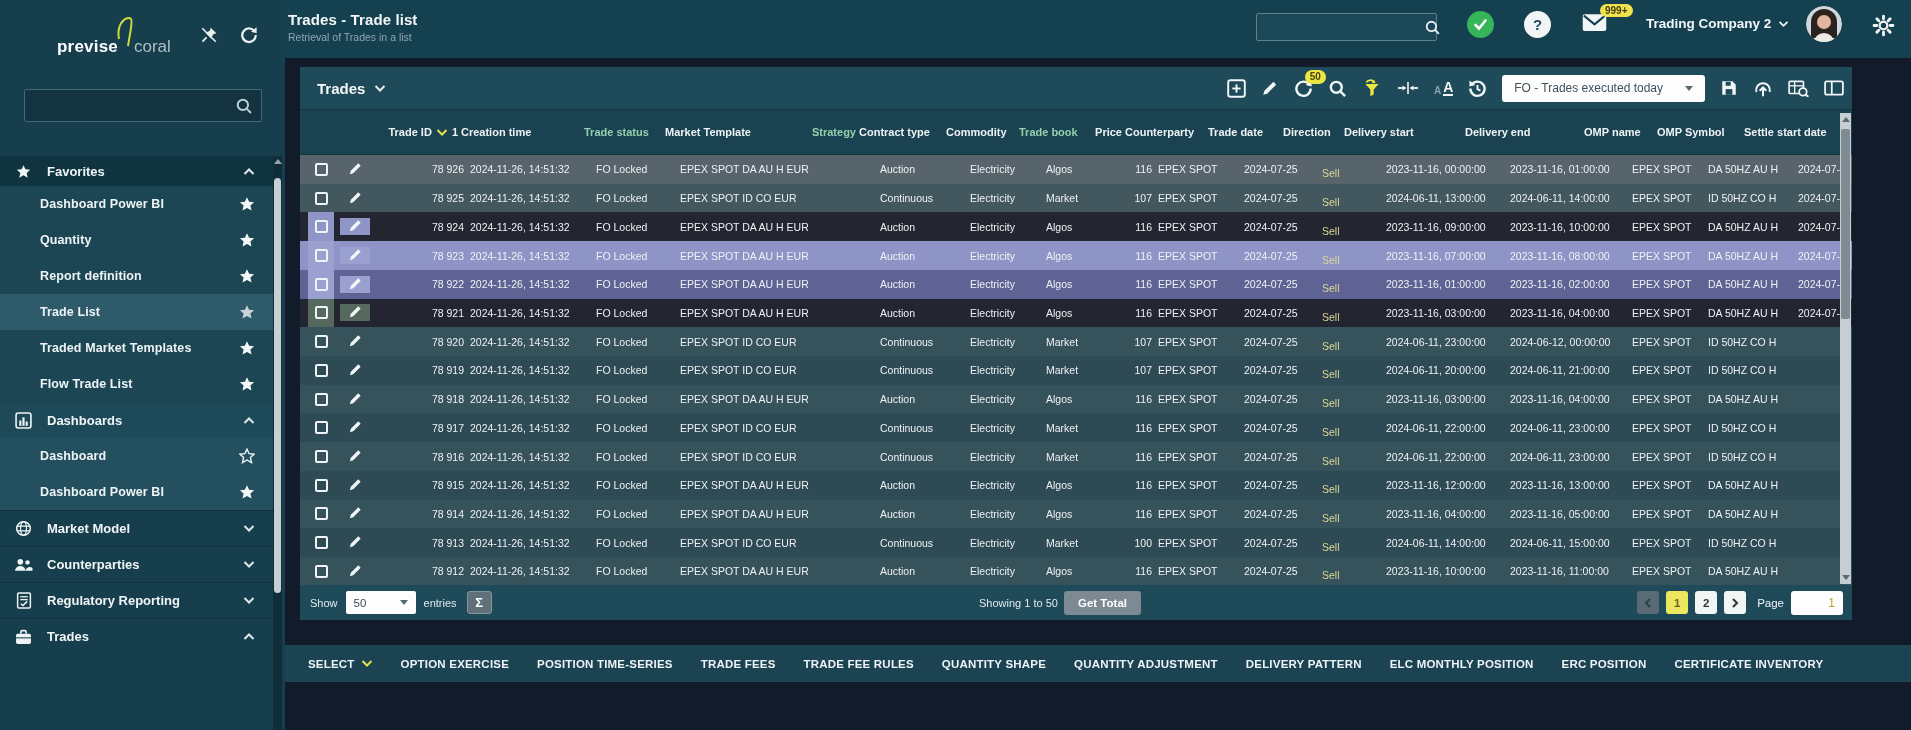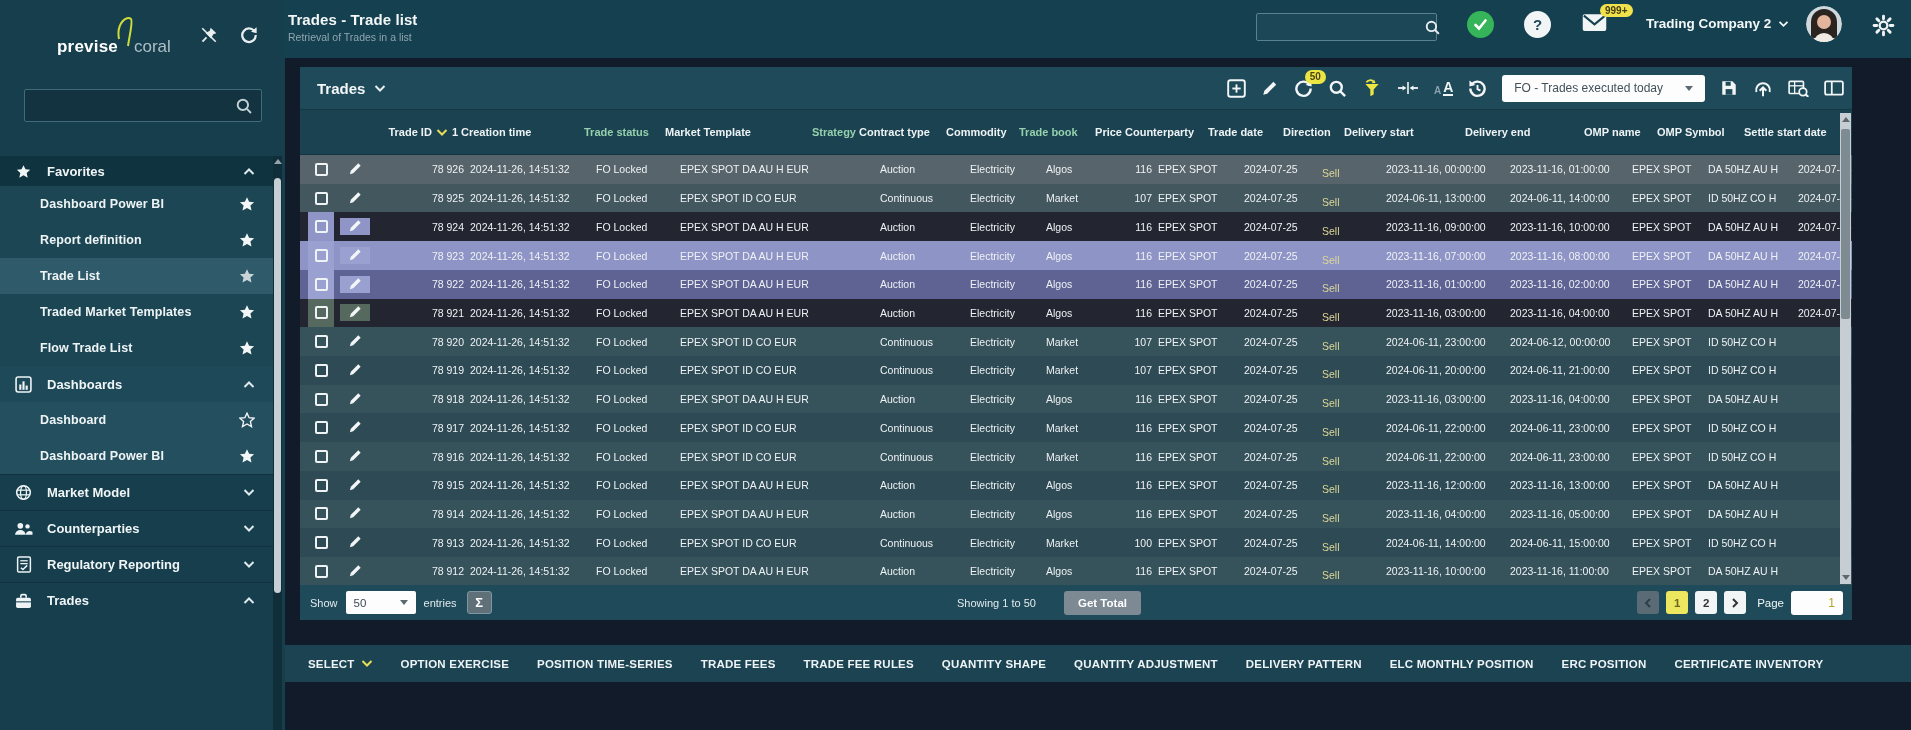--- a/index.html
+++ b/index.html
@@ -97,21 +97,21 @@
   .vscroll .va { position:absolute; left:1.5px; width:0; height:0; border-left:4px solid transparent; border-right:4px solid transparent; }
   .vscroll .va.up { top:4px; border-bottom:5px solid #5d686f; }
   .vscroll .va.dn { bottom:4px; border-top:5px solid #5d686f; }
 
   .tfoot { position:absolute; bottom:0; left:0; right:0; height:35px; background:#1e4a59;
     display:flex; align-items:center; padding:0 10px; font-size:11px; color:#e2eaee; }
   .show-select { width:70px; height:23px; background:#fdfdfd; border-radius:2px; margin:0 8px;
     display:flex; align-items:center; padding:0 8px; color:#3d4a52; font-size:11.5px; justify-content:space-between; cursor:pointer; }
   .sigma-btn { width:25px; height:23px; background:#5f7079; border:1px solid #8195a0; border-radius:3px;
     color:#fff; font-weight:bold; font-size:13px; display:flex; align-items:center; justify-content:center; margin-left:10px; cursor:pointer; }
-  .showing { position:absolute; left:657px; color:#e2eaee; }
+  .showing { position:absolute; left:679px; color:#e2eaee; }
   .gettotal { position:absolute; left:764px; height:24px; padding:0 14px; background:#7d8a93; color:#fff;
     font-size:11.5px; font-weight:bold; border:none; border-radius:3px; cursor:pointer; }
   .pager { position:absolute; right:9px; display:flex; align-items:center; gap:7px; }
   .pgbtn { min-width:22px; height:23px; border-radius:3px; display:flex; align-items:center; justify-content:center;
     font-size:11.5px; font-weight:bold; cursor:pointer; padding:0 5px; }
   .pgbtn.disabled { background:#5b6b75; color:#374650; }
   .pgbtn.activepg { background:#ece75f; color:#6b6520; }
   .pgbtn.norm { background:#f2f5f6; color:#333; }
   .pagelabel { color:#f0f5f6; font-size:11.5px; margin-left:4px; }
   .pageinput { width:52px; height:24px; background:#fdfdfd; border:none; border-radius:3px;
@@ -236,20 +236,28 @@
           </span>
     <span class="sec-label">Favorites</span>
     <span class="sec-chev">
             <svg width="12" height="9" viewBox="0 0 12 9">
               <polyline points="1.5,7 6,2.5 10.5,7" fill="none" stroke="#dfe8eb" stroke-width="2"></polyline>
             </svg>
           </span>
         </div>
         <div class="nav-item fav">
       <span class="nav-label">Dashboard Power BI</span>
+      <span class="nav-star">
+            <svg width="16" height="16" viewBox="0 0 16 16">
+              <polygon points="8,1.2 10.1,5.7 15.1,6.2 11.4,9.6 12.5,14.6 8,12 3.5,14.6 4.6,9.6 0.9,6.2 5.9,5.7" fill="#f4f7f8"></polygon>
+            </svg>
+          </span>
+        </div>
+        <div class="nav-item fav">
+      <span class="nav-label">Quantity</span>
       <span class="nav-star">
             <svg width="16" height="16" viewBox="0 0 16 16">
               <polygon points="8,1.2 10.1,5.7 15.1,6.2 11.4,9.6 12.5,14.6 8,12 3.5,14.6 4.6,9.6 0.9,6.2 5.9,5.7" fill="#f4f7f8"></polygon>
             </svg>
           </span>
         </div>
         <div class="nav-item fav">
       <span class="nav-label">Report definition</span>
       <span class="nav-star">
             <svg width="16" height="16" viewBox="0 0 16 16">

